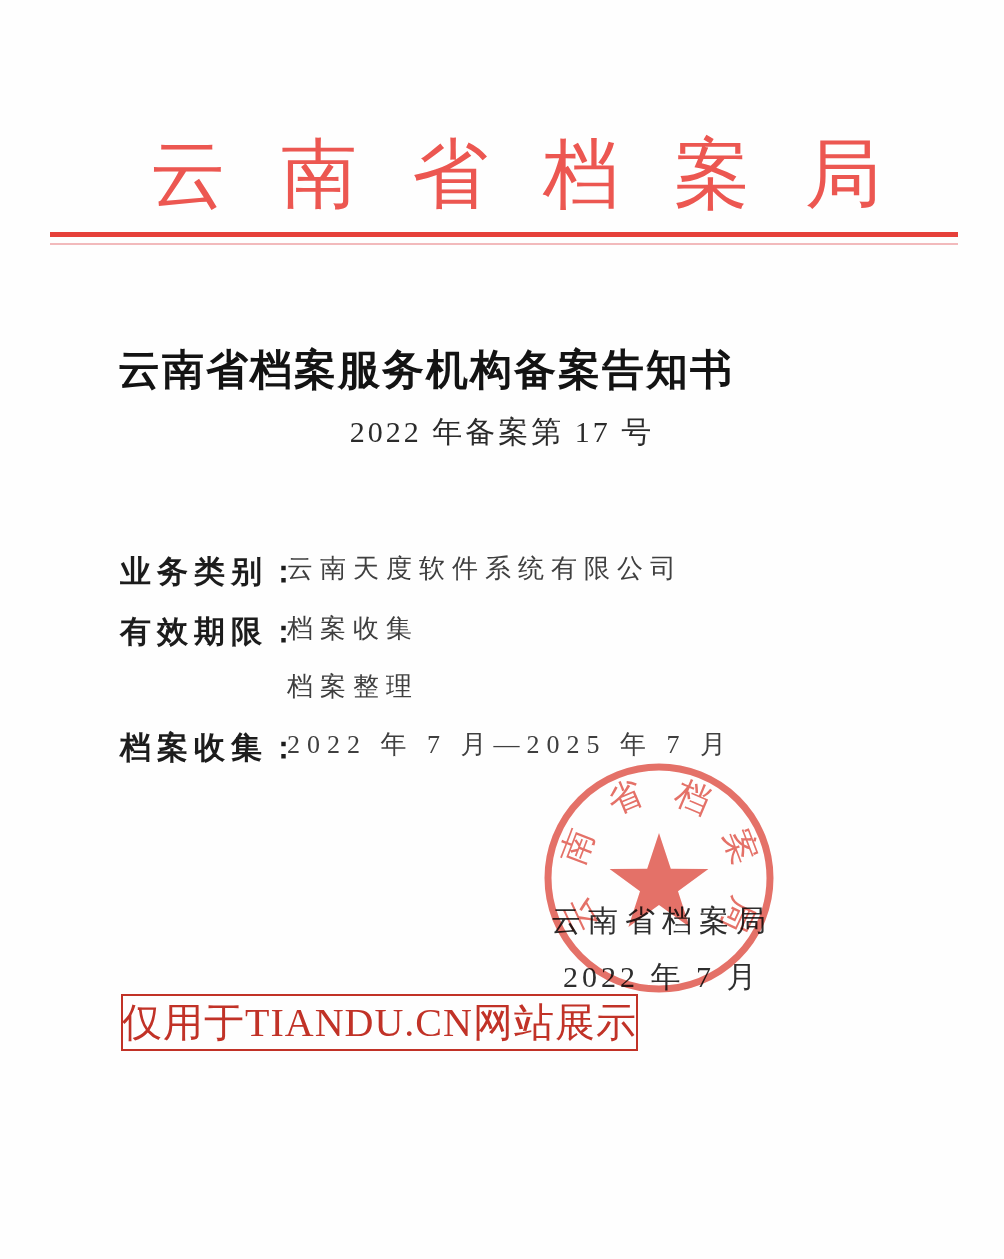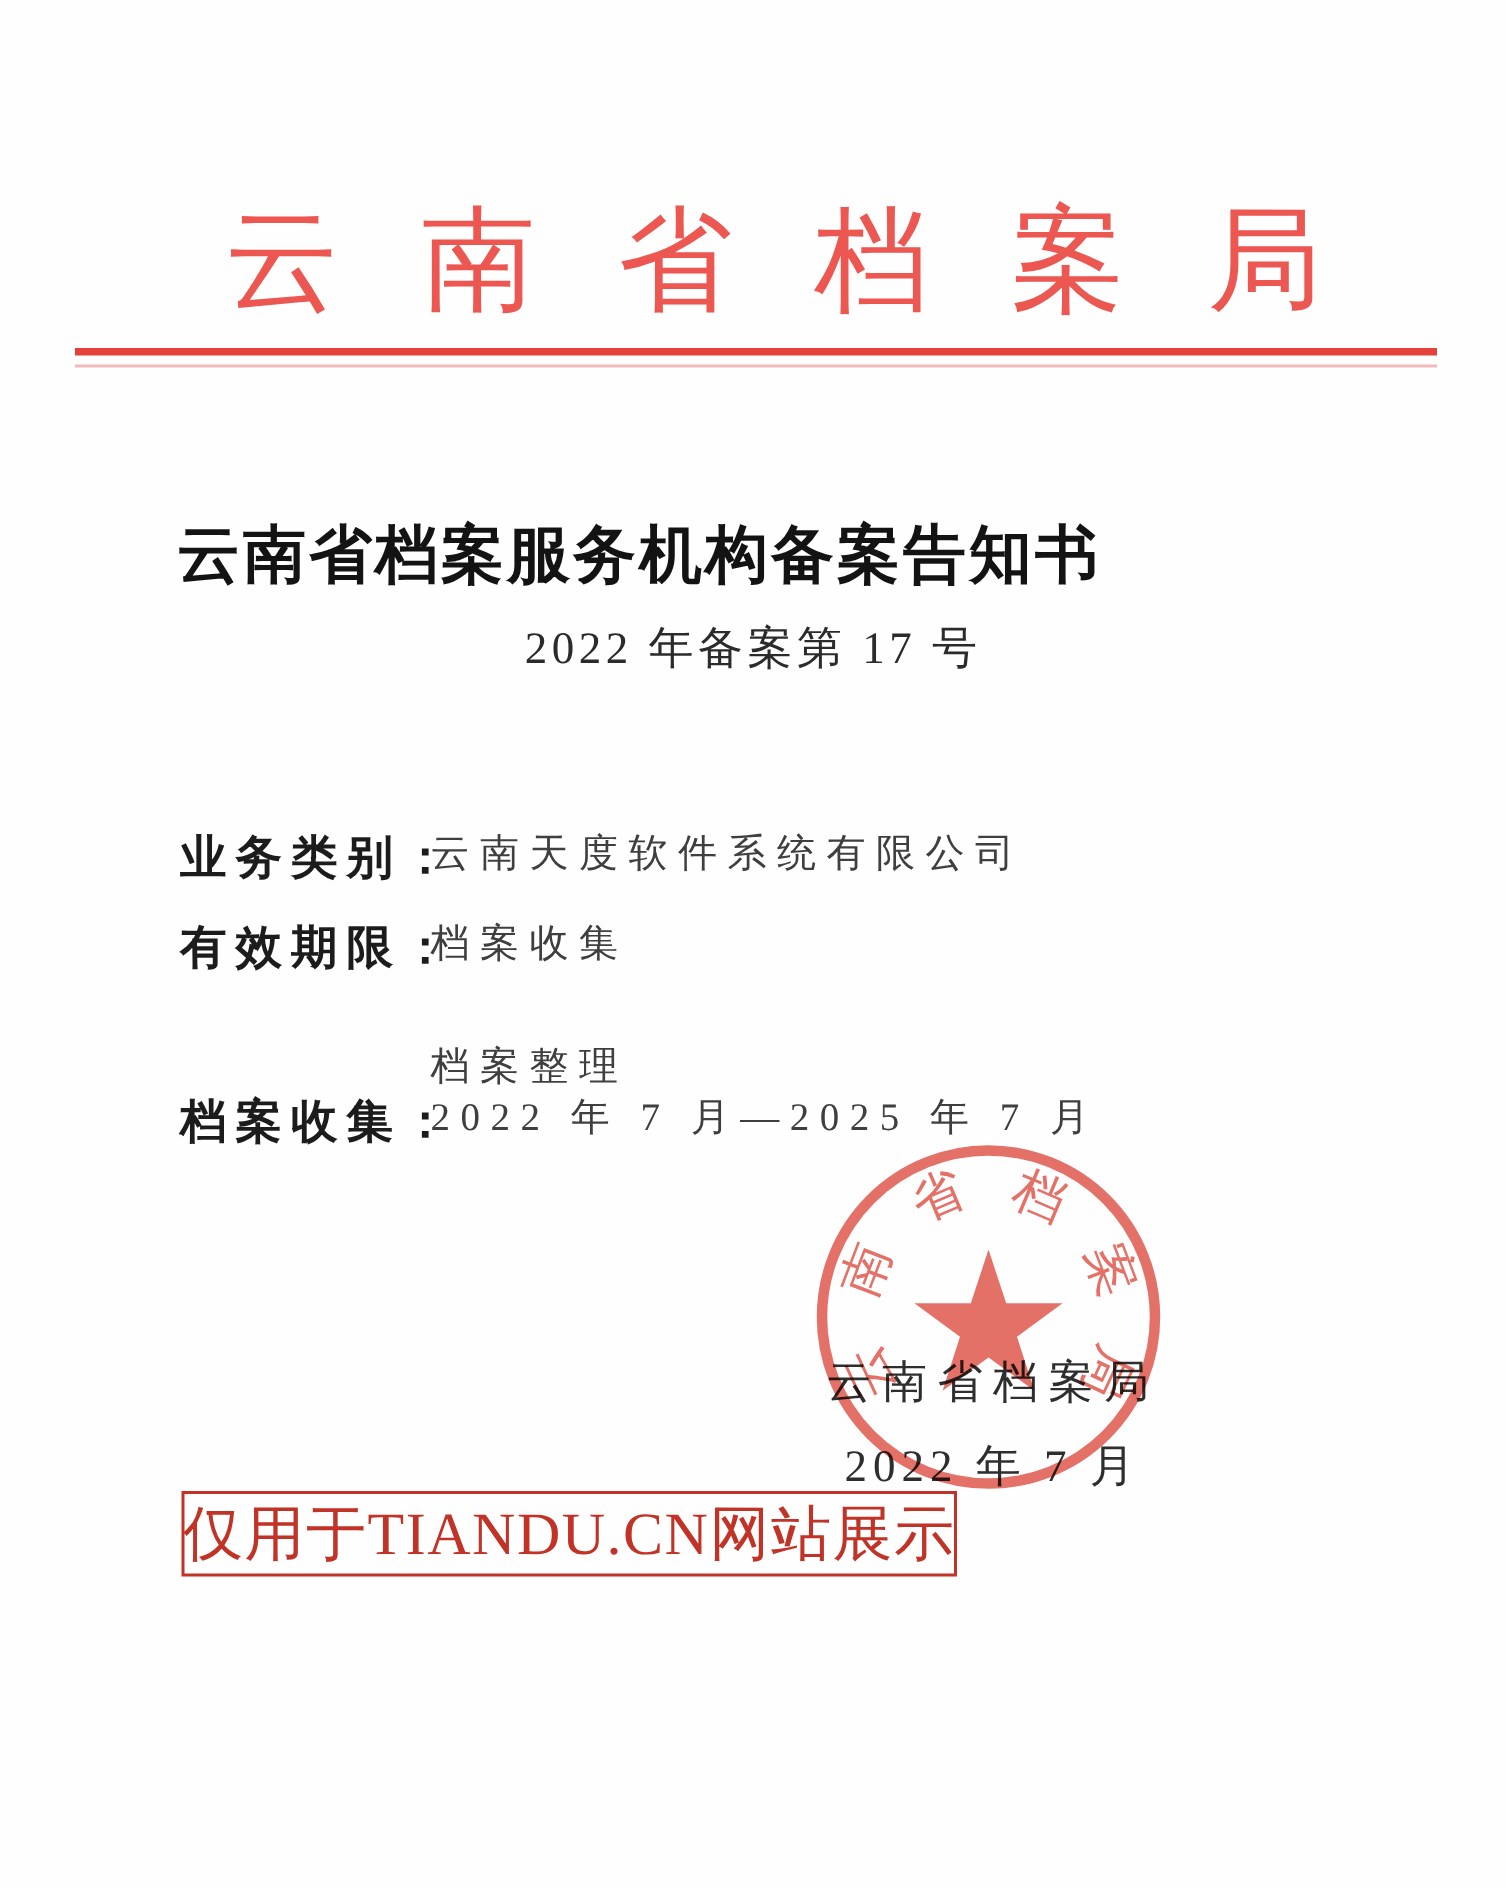--- a/index.html
+++ b/index.html
@@ -69,21 +69,21 @@
   .field-value {
     position: absolute;
     left: 287px;
     font-size: 26px;
     letter-spacing: 7px;
     color: #3f3f3f;
     white-space: nowrap;
   }
   .row1 { top: 551px; }
   .row2 { top: 611px; }
-  .row3 { top: 669px; margin-top: 24px; }
+  .row3 { top: 669px; }
   .row4 { top: 727px; }
   
   .sig-authority {
     position: absolute;
     left: 551px; top: 901px;
     font-size: 30px;
     letter-spacing: 7px;
     color: #2e2e2e;
     white-space: nowrap;
     z-index: 1;

